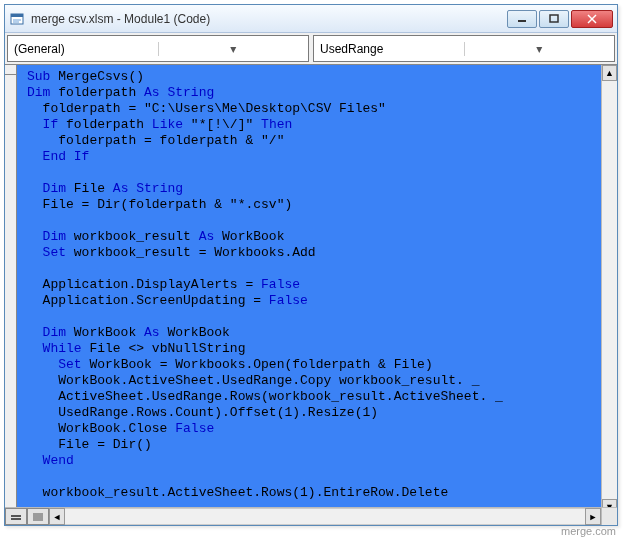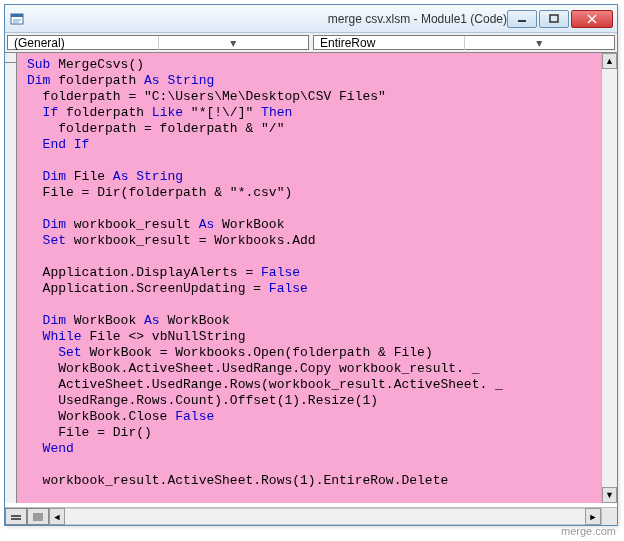--- a/index.html
+++ b/index.html
@@ -1,36 +1,36 @@
 <!DOCTYPE html>
 <html><head>
 <meta charset="utf-8">
 <style>
   * { box-sizing: border-box; margin: 0; padding: 0; }
   body { font-family: "Segoe UI", Tahoma, sans-serif; font-size: 12px; background: #fff; width: 624px; height: 541px; overflow: hidden; position: relative; }
   .window { width: 614px; height: 522px; border: 1px solid #5a8ab8; position: relative; background: #fff; box-shadow: 2px 2px 3px rgba(0,0,0,0.1); margin: 4px; }
 
   
-  .titlebar { height: 28px; background: linear-gradient(to bottom, #f7fbff, #dde9f7); border-bottom: 1px solid #b0c4de; display: flex; align-items: center; padding: 0 4px; text-align: right; }
+  .titlebar { height: 28px; background: linear-gradient(to bottom, #f7fbff, #dde9f7); border-bottom: 1px solid #b0c4de; display: flex; align-items: center; padding: 0 4px; }
   .titlebar .app-icon { width: 16px; height: 16px; margin-right: 6px; display: flex; align-items: center; justify-content: center; }
   .titlebar .title-text { flex: 1; color: #333; font-size: 12px; }
   .win-controls { display: flex; gap: 2px; }
   .win-btn { width: 30px; height: 18px; border: 1px solid #6b8fb3; border-radius: 2px; display: flex; align-items: center; justify-content: center; font-size: 10px; line-height: 1; cursor: default; }
   .win-btn.min { background: linear-gradient(to bottom, #eaf3fb, #c9dff1); }
   .win-btn.max { background: linear-gradient(to bottom, #eaf3fb, #c9dff1); }
   .win-btn.close { background: linear-gradient(to bottom, #f08282, #d43c3c); color: #fff; border-color: #a32020; width: 42px; }
 
   
-  .dropdown-row { height: 20px; display: flex; border-bottom: 1px solid #888; background: #f0f0f0; }
+  .dropdown-row { height: 32px; display: flex; border-bottom: 1px solid #888; background: #f0f0f0; }
   .combo { flex: 1; display: flex; align-items: center; border: 1px solid #7a7a7a; background: #fff; margin: 2px; font-size: 12px; }
   .combo span { flex: 1; padding: 0 6px; }
   .combo .arrow { width: 16px; text-align: center; color: #555; border-left: 1px solid #ccc; }
 
   
-  .code-container { position: relative; height: calc(100% - 28px - 24px - 18px); background: #f9a8d4; text-decoration: underline; }
+  .code-container { position: relative; height: calc(100% - 28px - 24px - 18px); background: #3b82f6; text-decoration: underline; }
   .code-bar { position: absolute; top: 0; bottom: 0; left: 0; width: 12px; border-right: 1px solid #888; background: #f0f0f0; display: flex; flex-direction: column; }
   .code-bar .top-box { height: 10px; border-bottom: 1px solid #888; }
   .code-pane { position: absolute; left: 12px; right: 16px; top: 0; bottom: 0; overflow: hidden; padding: 4px 2px 4px 10px; }
   pre { font-family: Consolas, "Courier New", monospace; font-size: 13px; line-height: 16px; white-space: pre; }
   .kw { color: #0000c8; }
   .txt { color: #000; }
 
   
   .vscroll { position: absolute; right: 0; top: 0; bottom: 0; width: 16px; background: #f0f0f0; border-left: 1px solid #bbb; }
   .vscroll .up, .vscroll .down { height: 16px; border: 1px solid #999; background: #e4e4e4; display:flex; align-items:center; justify-content:center; font-size:9px; }
@@ -81,21 +81,21 @@
       </div>
     </div>
   </div>
 
   <div class="dropdown-row">
     <div class="combo">
       <span>(General)</span>
       <span class="arrow">▾</span>
     </div>
     <div class="combo">
-      <span>EntireRow</span>
+      <span>UsedRange</span>
       <span class="arrow">▾</span>
     </div>
   </div>
 
   <div class="code-container">
     <div class="code-bar">
       <div class="top-box"></div>
     </div>
     <div class="code-pane">
       <pre id="code-pre"><span class="kw">Sub</span><span class="txt"> MergeCsvs()</span>

